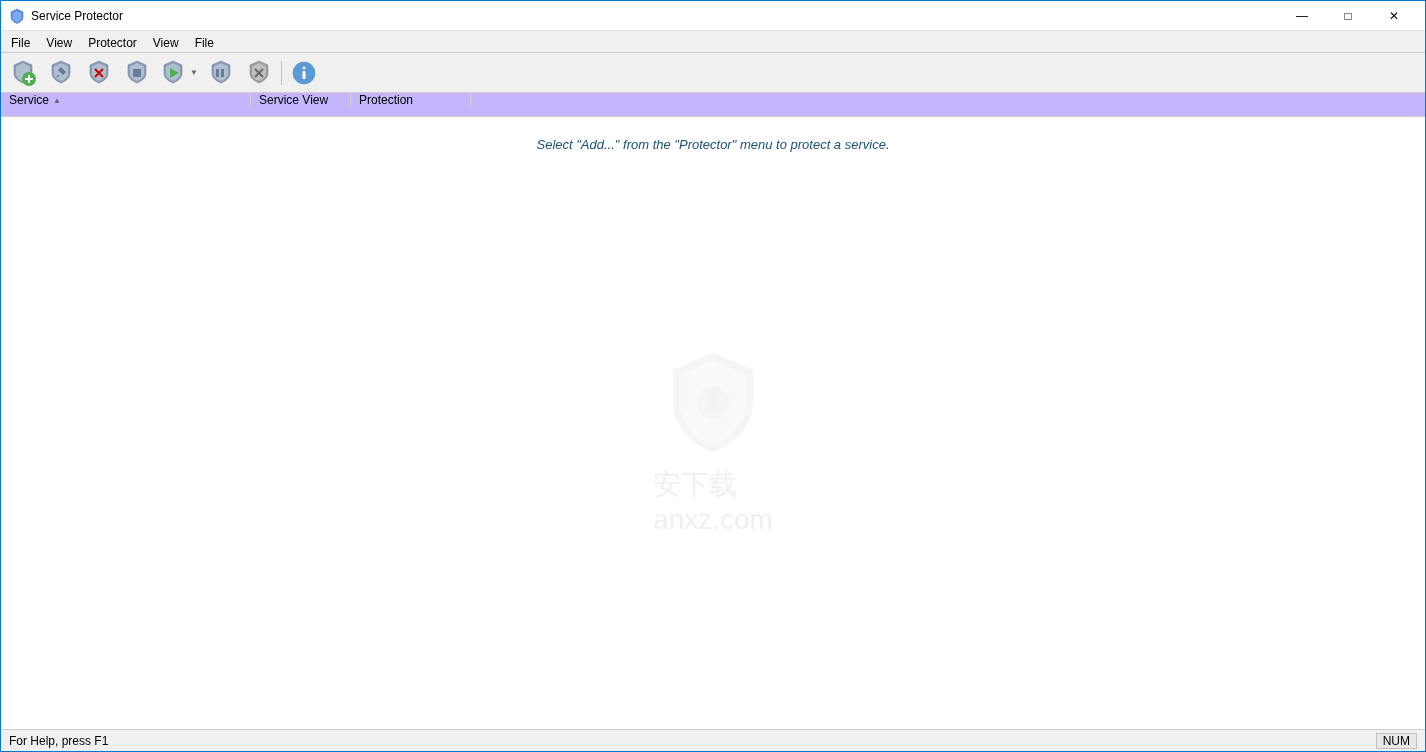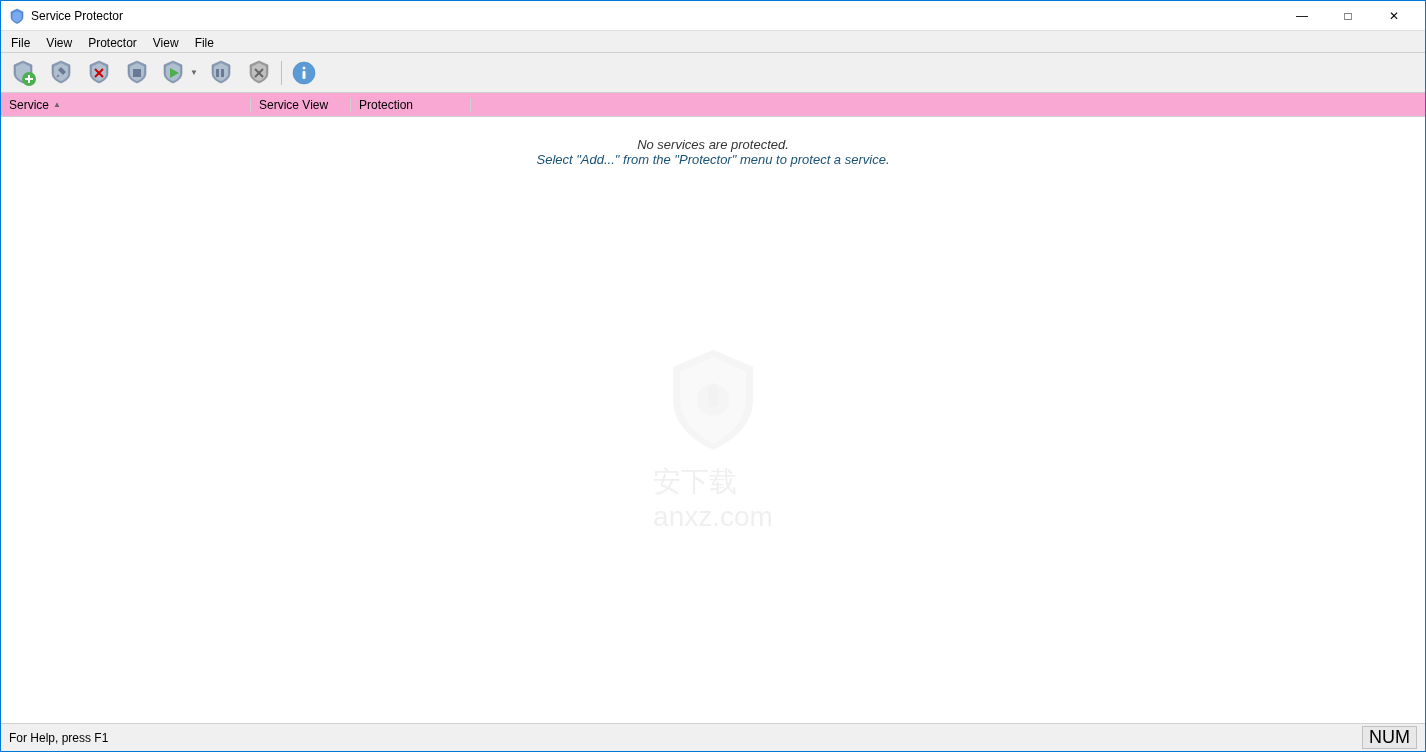--- a/index.html
+++ b/index.html
@@ -119,23 +119,23 @@
       display: flex;
       align-items: center;
       justify-content: center;
       font-size: 8px;
       color: #666;
     }
 
     
     #column-header {
       display: flex;
-      align-items: center;
+      align-items: flex-start;
       height: 24px;
-      background: #f9a8d4;
+      background: #c4b5fd;
       border-bottom: 1px solid #d0d0d0;
       flex-shrink: 0;
     }
     .col-header-cell {
       display: flex;
       align-items: center;
       padding: 0 8px;
       font-size: 12px;
       color: #000;
       border-right: 1px solid #d0d0d0;
@@ -191,32 +191,32 @@
       font-size: 28px;
       color: #999;
       margin-top: 8px;
     }
 
     
     #status-bar {
       display: flex;
       align-items: center;
       justify-content: space-between;
-      height: 28px;
+      height: 22px;
       background: #f0f0f0;
       border-top: 1px solid #d0d0d0;
       flex-shrink: 0;
       padding: 0 8px;
     }
     #status-text {
       font-size: 12px;
       color: #000;
     }
     #num-lock {
-      font-size: 18px;
+      font-size: 12px;
       color: #000;
       border: 1px solid #c0c0c0;
       padding: 0 6px;
       background: #e8e8e8;
     }
   </style>
 </head>
 <body>
 
 <div id="title-bar">
@@ -328,21 +328,20 @@
   <div class="col-header-cell col-state">
     <span>Service View</span>
   </div>
   <div class="col-header-cell col-protection">
     <span>Protection</span>
   </div>
 </div>
 
 <div id="main-content">
   <div id="empty-message">
-    <div class="line1">No services are protected.</div>
     <div class="line2">Select "Add..." from the "Protector" menu to protect a service.</div>
   </div>
 
   <div id="watermark">
     <svg width="100" height="110" viewBox="0 0 100 110">
       <path d="M50 5 L90 22 L90 55 C90 78 73 95 50 105 C27 95 10 78 10 55 L10 22 Z" fill="#c0c0c0"></path>
       <path d="M50 12 L83 27 L83 55 C83 74 68 90 50 99 C32 90 17 74 17 55 L17 27 Z" fill="#d8d8d8"></path>
       <circle cx="50" cy="55" r="16" fill="#c0c0c0"></circle>
       <path d="M42 47 L50 38 L58 47 L55 47 L55 62 L45 62 L45 47 Z" fill="#b0b0b0"></path>
     </svg>

